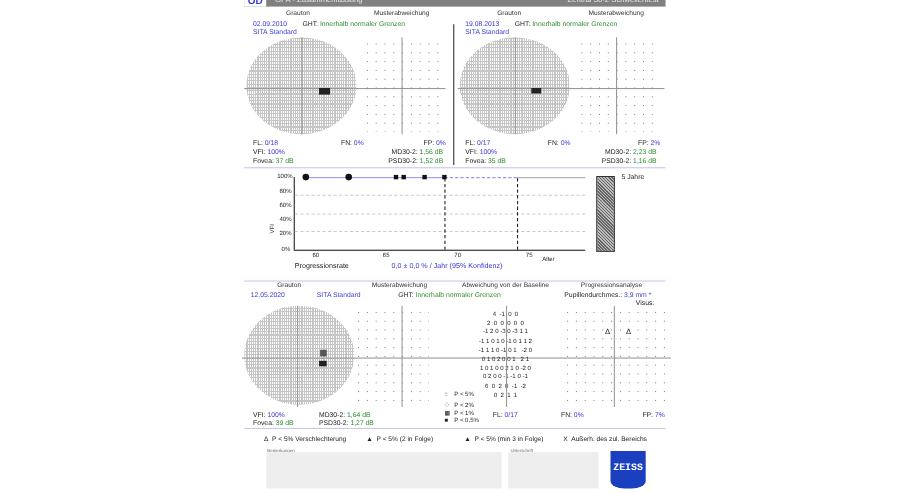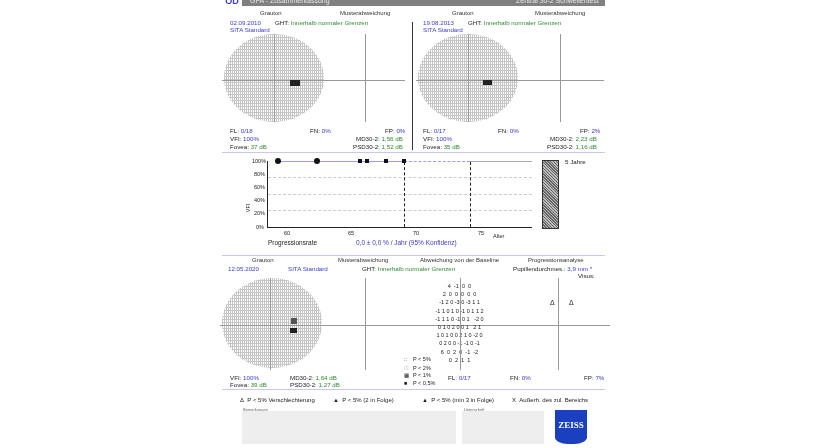--- a/index.html
+++ b/index.html
@@ -14,21 +14,21 @@
   .txt{position:absolute;font-size:6.2px;white-space:nowrap;}
   .vline{position:absolute;width:1px;background:#999;}
   .hline{position:absolute;height:1px;background:#999;}
   .sep{position:absolute;height:1px;background:#c8c8ee;}
   .dotgrid{position:absolute;background-image:radial-gradient(circle,#777 0.6px,transparent 0.7px);background-size:8px 8px;}
   .greygrid{position:absolute;background-image:repeating-linear-gradient(90deg,#bbb 0 1px,transparent 1px 2px),repeating-linear-gradient(0deg,#bbb 0 1px,transparent 1px 3px);border-radius:50%;opacity:.85;}
   .chart-axis{position:absolute;background:#222;}
   .gridh{position:absolute;height:0;border-top:1px dashed #ccc;}
   .num{position:absolute;font-size:5.5px;color:#222;}
   .box{position:absolute;background:#eee;}
-  .zeiss{position:absolute;background:#1a3fbf;color:#fff;font-family:Liberation Serif, serif;font-weight:bold;font-size:9px;text-align:center;}
+  .zeiss{position:absolute;background:#1a3fbf;color:#fff;font-family:Liberation Mono, monospace;font-weight:bold;font-size:9px;text-align:center;}
 </style>
 </head>
 <body>
 
 <div class="hdr"></div>
 <div class="hdr-od">OD</div>
 <div class="hdr-t" style="left:250px;">GPA - Zusammenfassung</div>
 <div class="hdr-t" style="left:516px;">Zentral 30-2 Schwellentest</div>
 
 <div>

